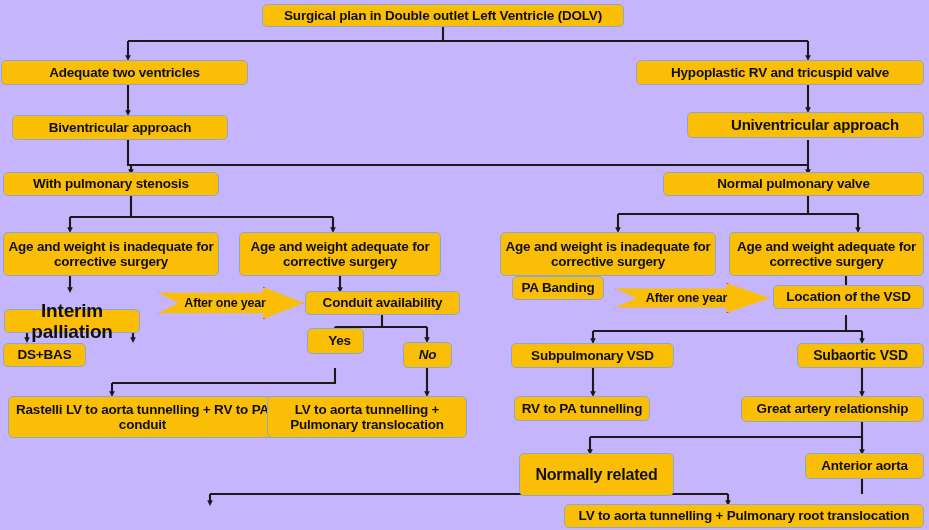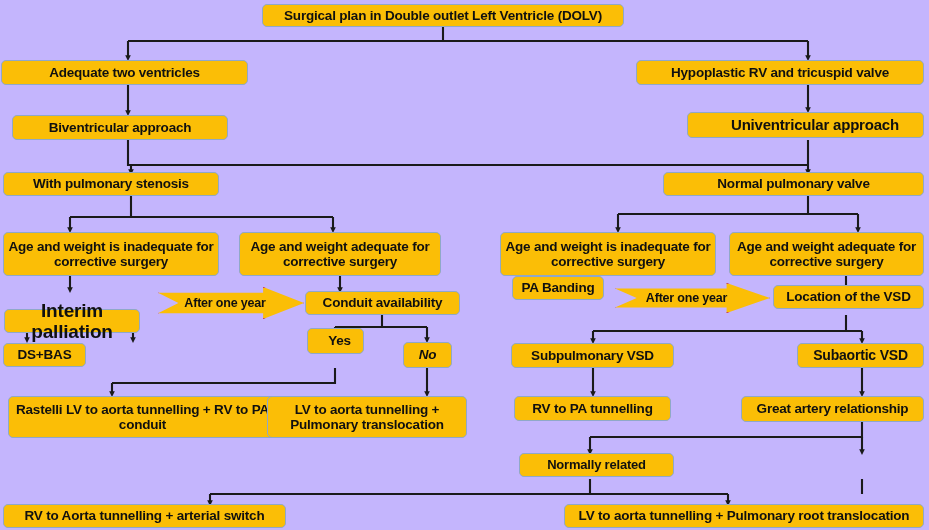--- a/index.html
+++ b/index.html
@@ -229,34 +229,34 @@
   </div>
 
   <div class="node" style="left:8px; top:396px; width:269px; height:42px; font-size:13.5px;">
     <span>Rastelli LV to aorta tunnelling + RV to PA conduit</span>
   </div>
 
   <div class="node" style="left:267px; top:396px; width:200px; height:42px; font-size:13.5px;">
     <span>LV to aorta tunnelling + Pulmonary translocation</span>
   </div>
 
-  <div class="node" style="left:514px; top:396px; width:157px; height:25px; font-size:13.5px;">
+  <div class="node" style="left:514px; top:396px; width:136px; height:25px; font-size:13.5px;">
     <span>RV to PA tunnelling</span>
   </div>
 
   <div class="node" style="left:741px; top:396px; width:183px; height:26px; font-size:13.5px;">
     <span>Great artery relationship</span>
   </div>
 
-  <div class="node" style="left:519px; top:453px; width:155px; height:24px; font-size:13px;">
+  <div class="node" style="left:519px; top:453px; width:155px; height:43px; font-size:16px;">
     <span>Normally related</span>
   </div>
 
-
-  <div class="node" style="left:3px; top:504px; width:283px; height:24px; font-size:13.5px;">
-    <span>RV to Aorta tunnelling + arterial switch</span>
-  </div>
+  <div class="node" style="left:805px; top:453px; width:119px; height:26px; font-size:13.5px;">
+    <span>Anterior aorta</span>
+  </div>
+
 
   <div class="node" style="left:564px; top:504px; width:360px; height:24px; font-size:13.5px;">
     <span>LV to aorta tunnelling + Pulmonary root translocation</span>
   </div>
 
 </div>
 
 </body></html>

